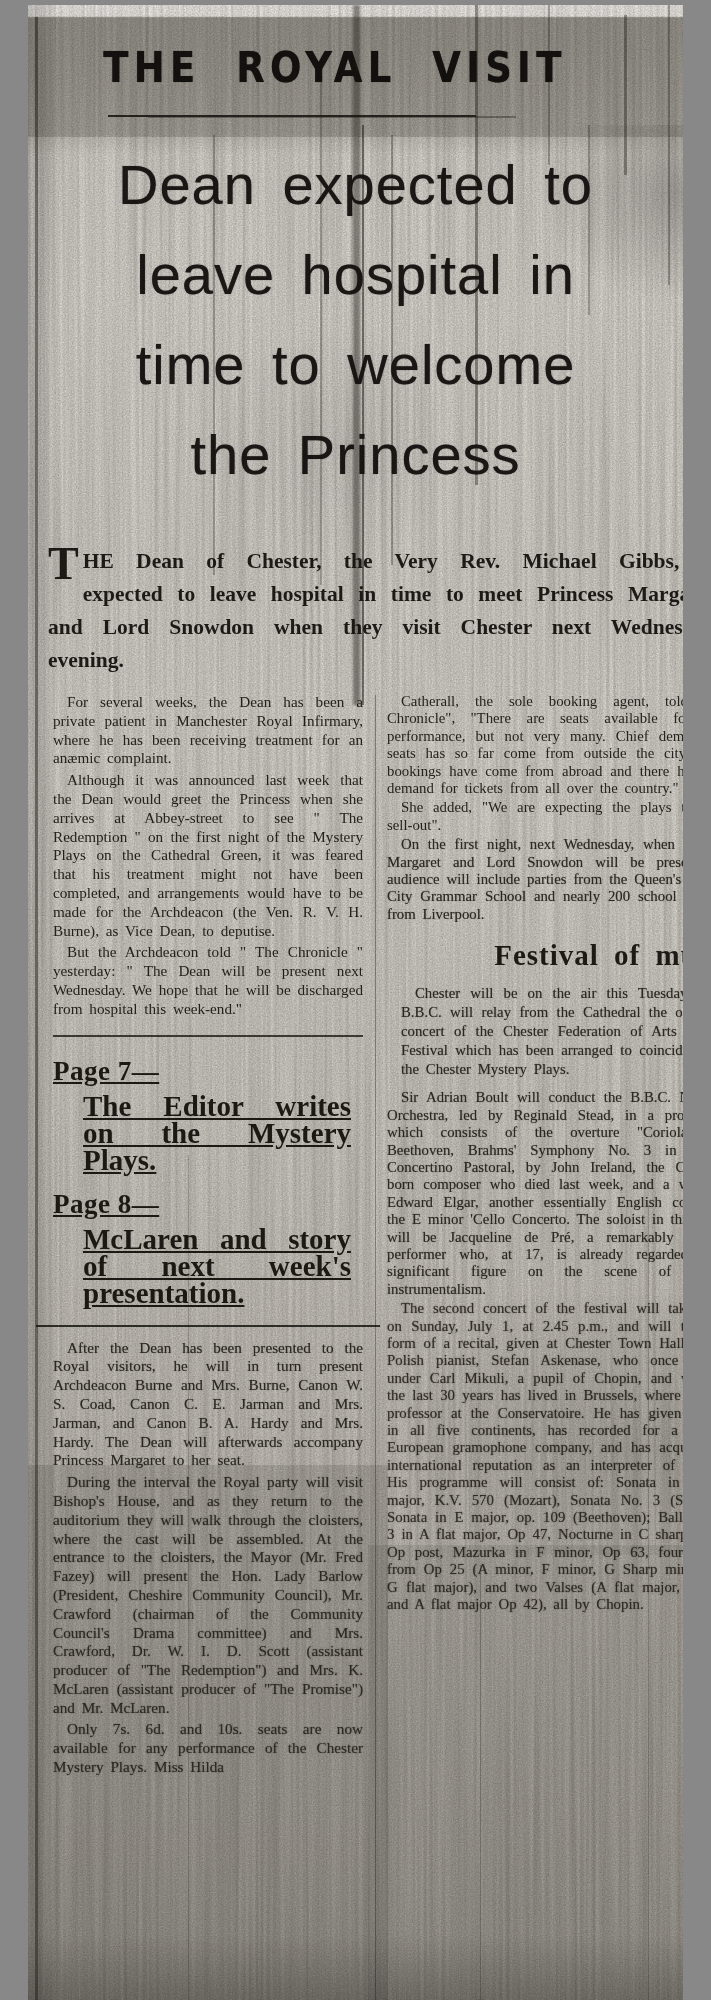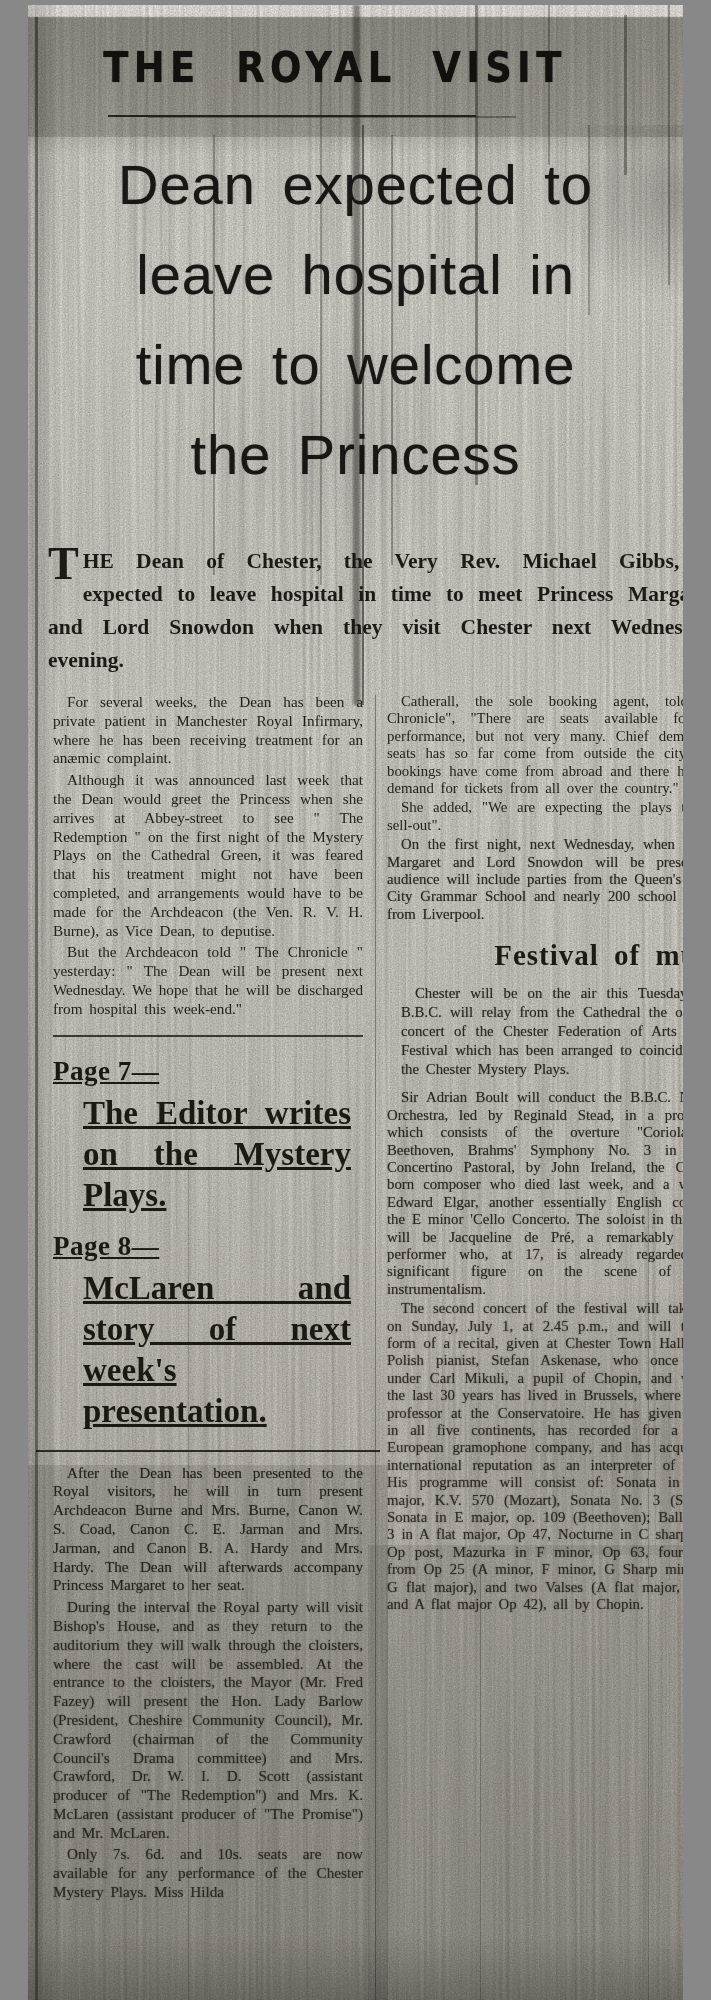--- a/index.html
+++ b/index.html
@@ -66,21 +66,21 @@
   .col-right p.body-par{font-size:14.8px;line-height:17.4px;margin-bottom:2px;color:#2b2722;}
   .murky{filter:blur(.3px);color:#322e27 !important;text-shadow:0 0 1px rgba(40,36,30,.5);}
   .very-murky{filter:blur(.4px);color:#39342c !important;text-shadow:0 0 1.4px rgba(45,40,33,.6);}
   .rule{height:2px;background:#1a1812;opacity:.78;margin:16px 0 14px 0;}
   .rule-2{margin:18px 0 12px -17px;width:344px;opacity:.85;}
   
   .promo{margin:6px 0 2px 0;font-weight:700;color:#201c17;filter:blur(.25px);text-decoration:underline;}
   .promo-label{font-size:27px;line-height:40px;letter-spacing:.5px;}
   .promo-text{
     margin:2px 0 10px 30px;width:268px;
-    font-size:33px;line-height:41px;text-align:justify;word-spacing:4px;
+    font-size:29px;line-height:27px;text-align:justify;word-spacing:4px;
   }
   
   .festival-heading{
     margin:16px 0 12px 0;text-align:right;
     font-size:29px;font-weight:700;letter-spacing:1px;word-spacing:7px;
     color:#211d18;filter:blur(.3px);
   }
   .festival-lead{
     margin:0 10px 10px 14px !important;font-weight:400;
     line-height:19px !important;word-spacing:4px;

